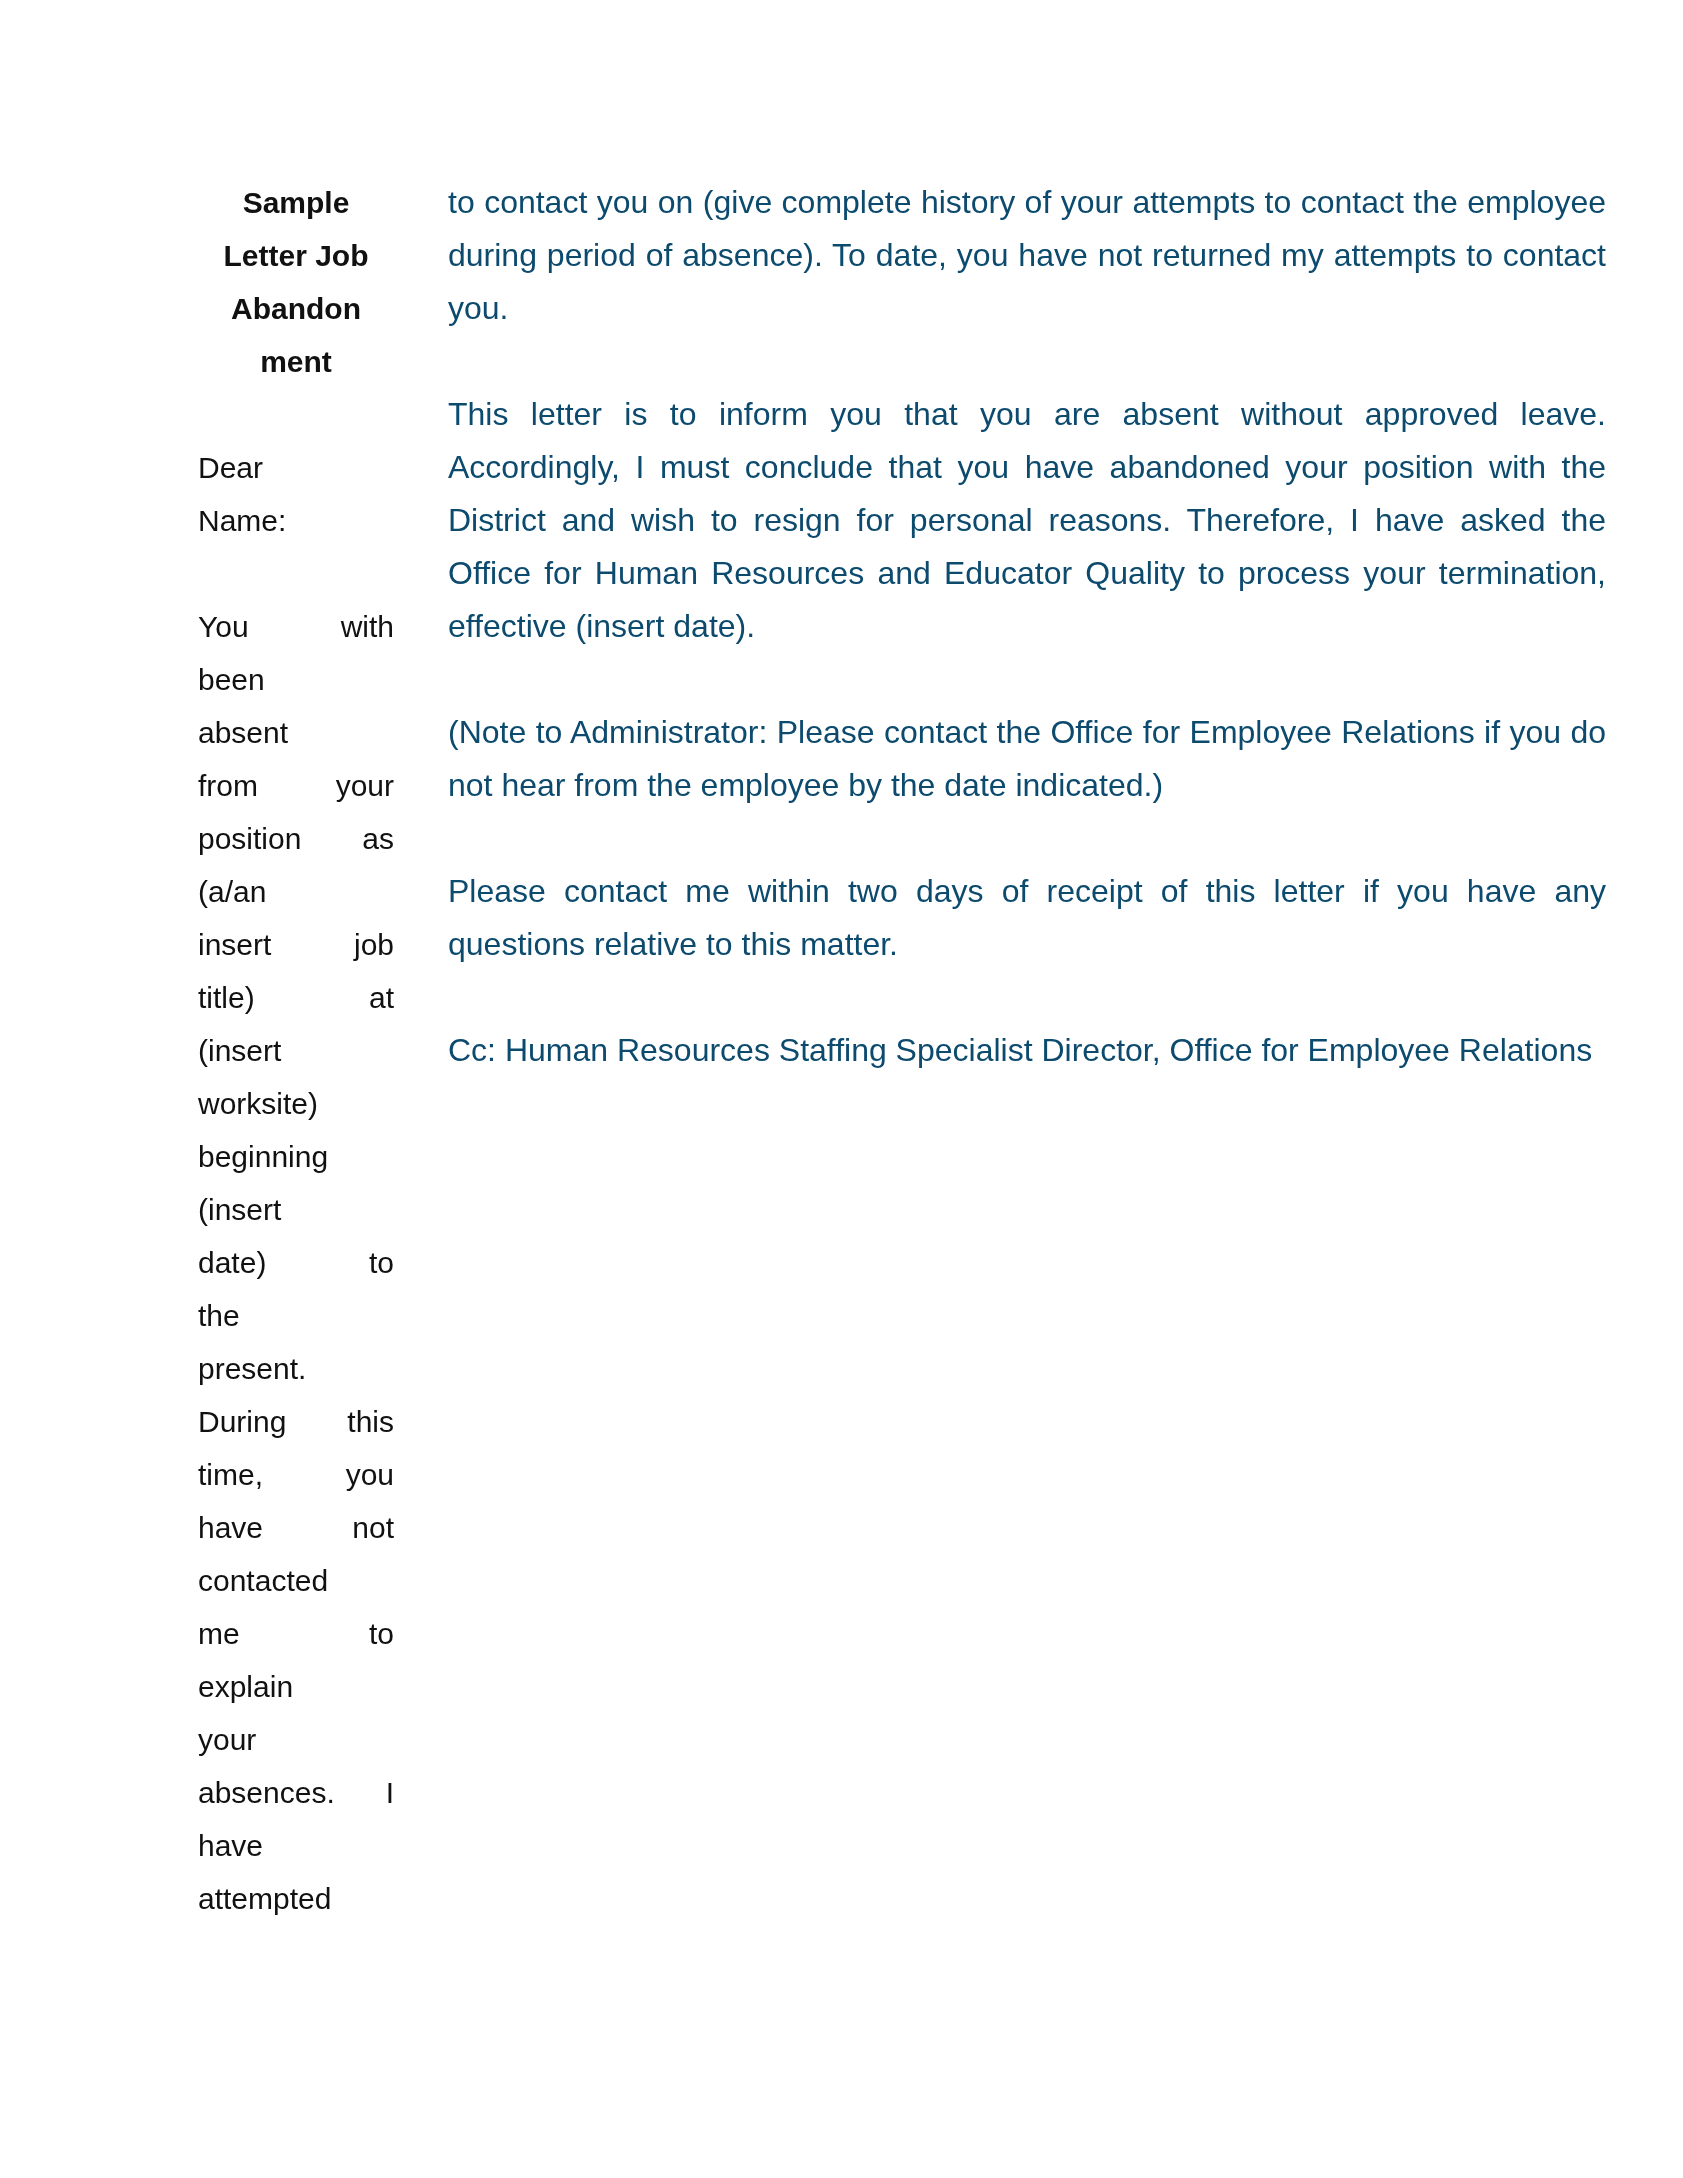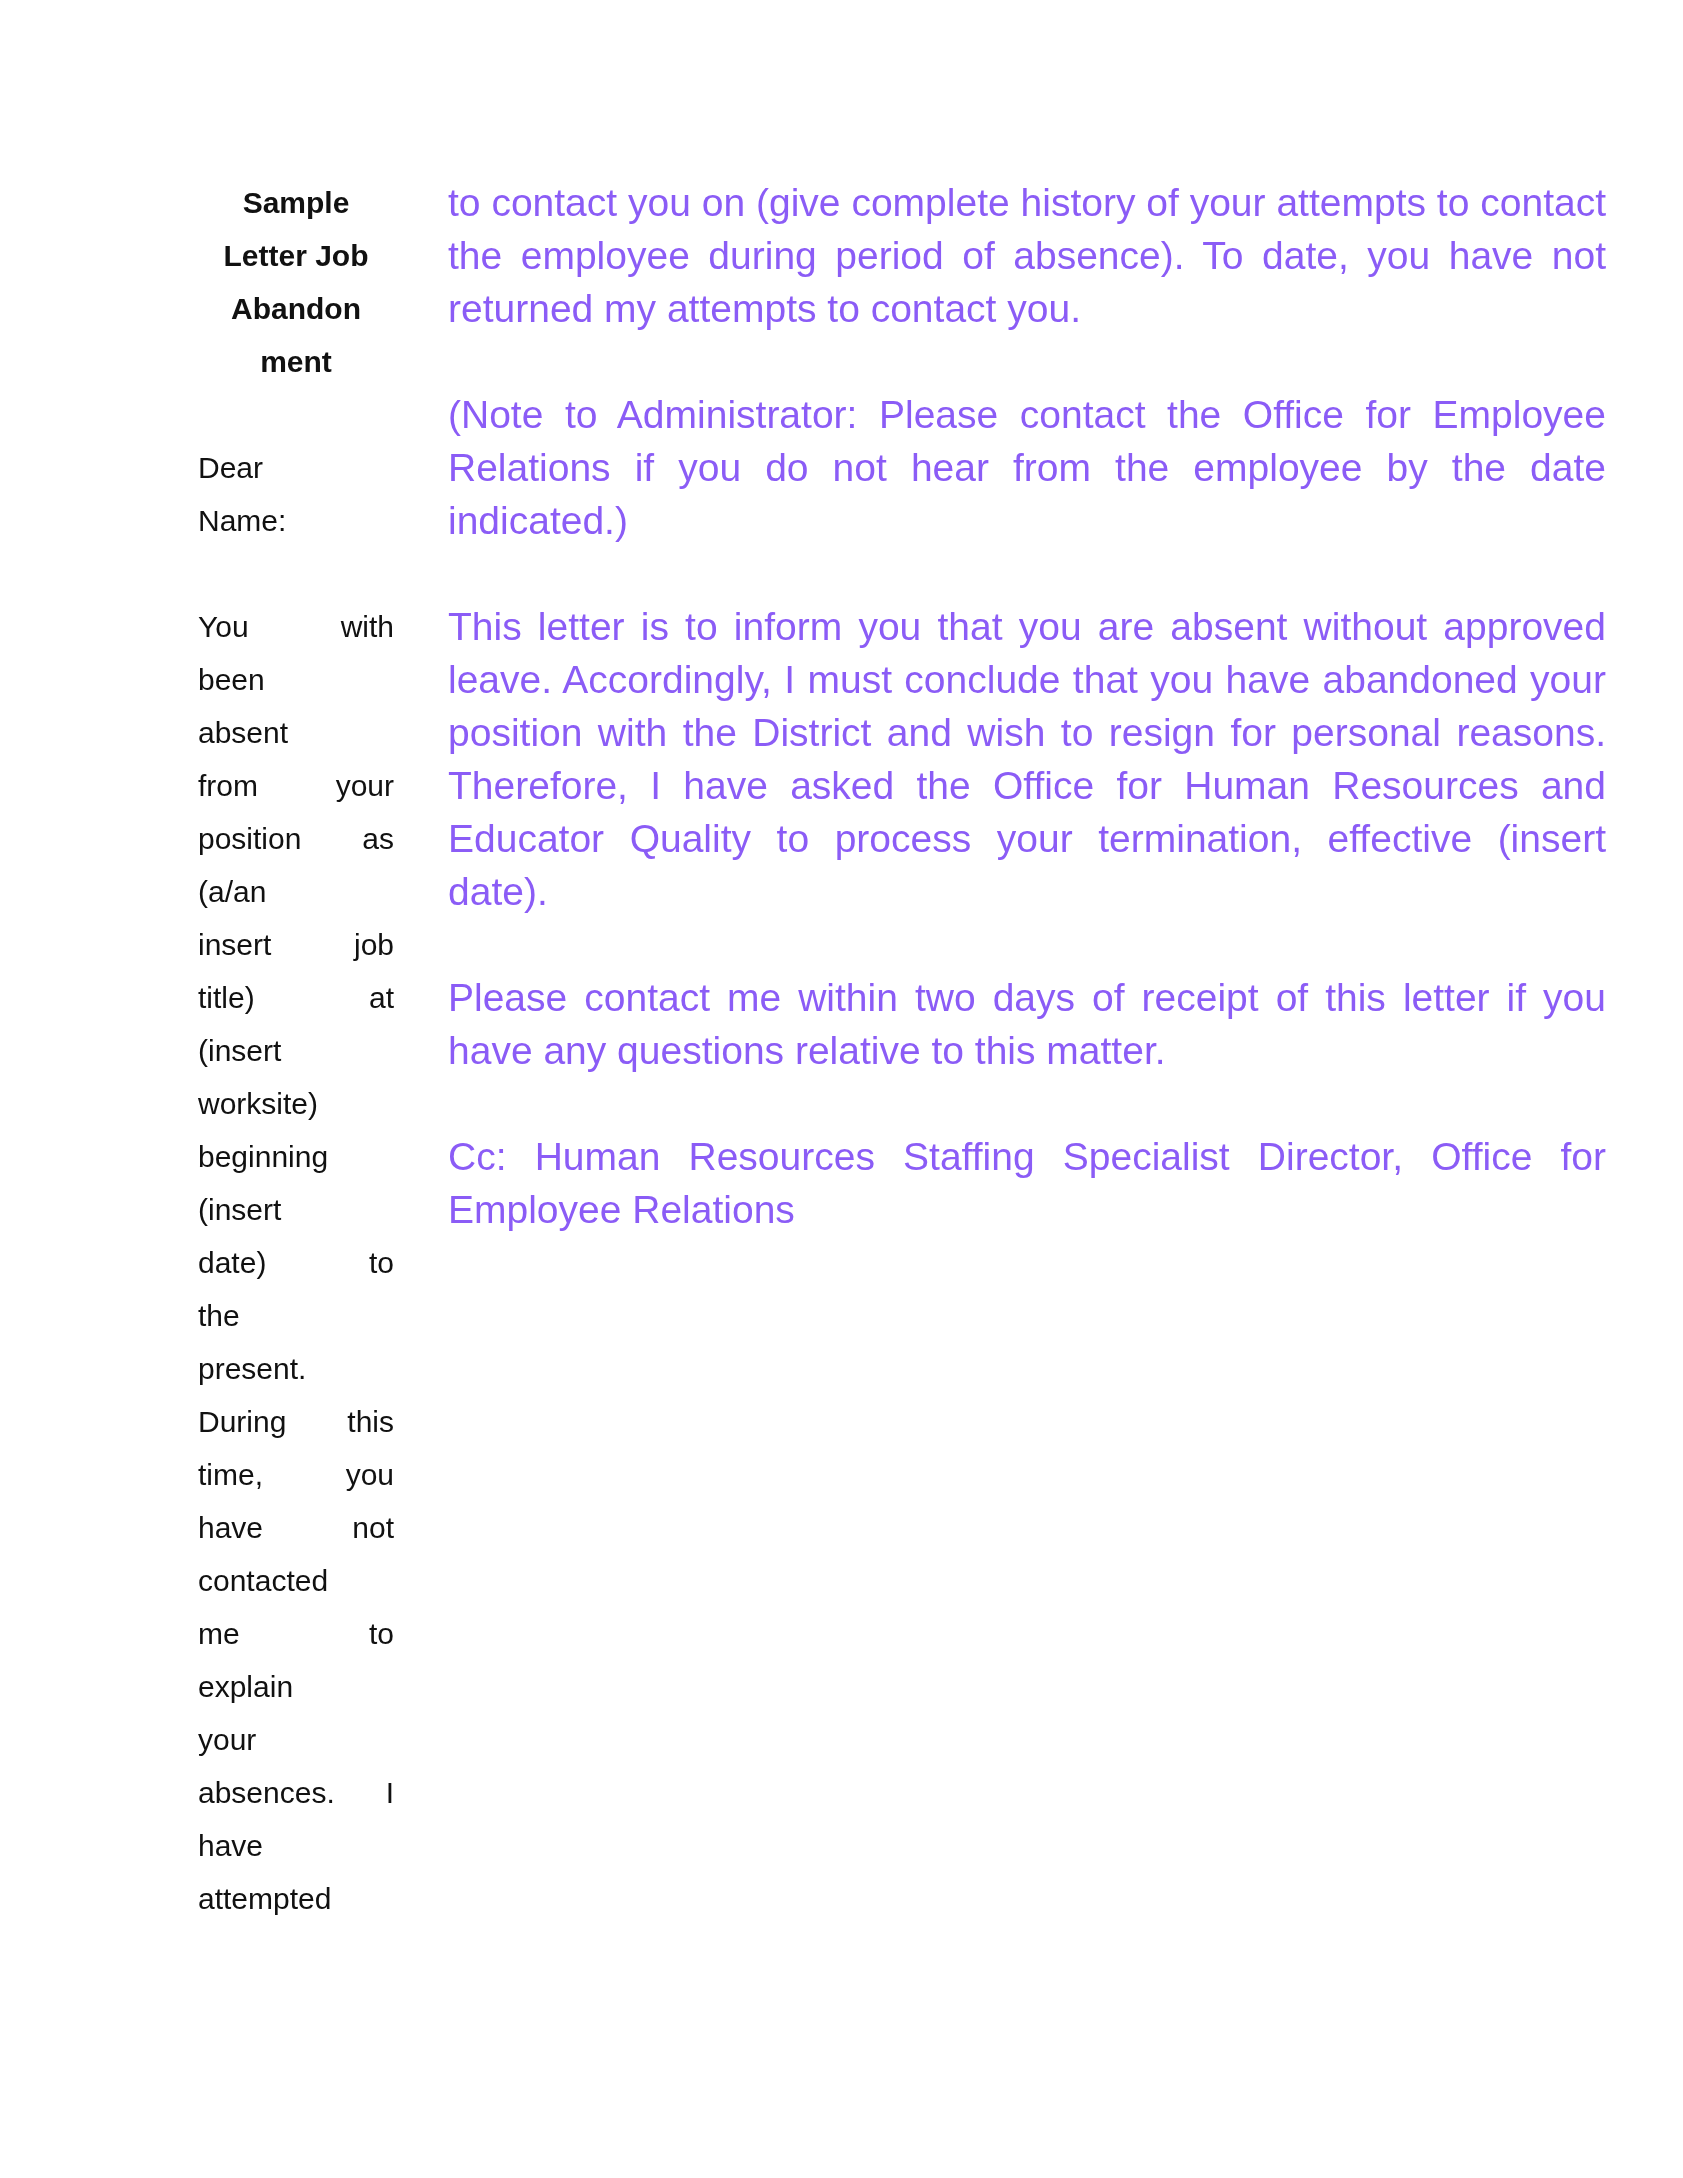--- a/index.html
+++ b/index.html
@@ -4,21 +4,21 @@
 <style>
   html, body { margin: 0; padding: 0; background: #ffffff; }
   body { width: 1683px; height: 2178px; overflow: hidden; position: relative; }
   .page { position: absolute; left: 0; top: 0; width: 1683px; height: 2178px; background: #ffffff; }
   .col-left {
     position: absolute; left: 198px; top: 176px; width: 196px;
     font-family: "Liberation Sans", sans-serif; font-size: 30px; line-height: 53px; color: #111;
   }
   .col-right {
     position: absolute; left: 448px; top: 176px; width: 1158px;
-    font-family: "Liberation Sans", sans-serif; font-size: 39px; line-height: 53px; color: #8b5cf6;
+    font-family: "Liberation Sans", sans-serif; font-size: 32px; line-height: 53px; color: #0c4a6e;
   }
   .title { font-weight: bold; text-align: center; margin: 0 0 53px 0; }
   .title span { display: block; }
   .block { margin: 0 0 53px 0; }
   .block span { display: block; }
   .just { text-align: justify; text-align-last: left; margin: 0 0 53px 0; }
   .left-body { text-align: justify; word-spacing: 0; }
   .left-body span { display: block; text-align: justify; text-align-last: justify; }
   .left-body span.l { text-align-last: left; }
   .sig-indent { padding-left: 9px; }
@@ -66,20 +66,20 @@
         <span class="l">explain</span>
         <span class="l">your</span>
         <span>absences. I</span>
         <span class="l">have</span>
         <span class="l">attempted</span>
       </div>
   </div>
 
   <div class="col-right">
     <p class="just">to contact you on (give complete history of your attempts to contact the employee during period of absence). To date, you have not returned my attempts to contact you.</p>
+    <p class="just">This letter is to inform you that you are absent without approved leave. Accordingly, I must conclude that you have abandoned your position with the District and wish to resign for personal reasons. Therefore, I have asked the Office for Human Resources and Educator Quality to process your termination, effective (insert date).</p>
     <p class="just">(Note to Administrator: Please contact the Office for Employee Relations if you do not hear from the employee by the date indicated.)</p>
-    <p class="just">This letter is to inform you that you are absent without approved leave. Accordingly, I must conclude that you have abandoned your position with the District and wish to resign for personal reasons. Therefore, I have asked the Office for Human Resources and Educator Quality to process your termination, effective (insert date).</p>
     <p class="just">Please contact me within two days of receipt of this letter if you have any questions relative to this matter.</p>
     <p class="just">Cc: Human Resources Staffing Specialist Director, Office for Employee Relations</p>
   </div>
 
 </div>
 
 
 </body></html>

